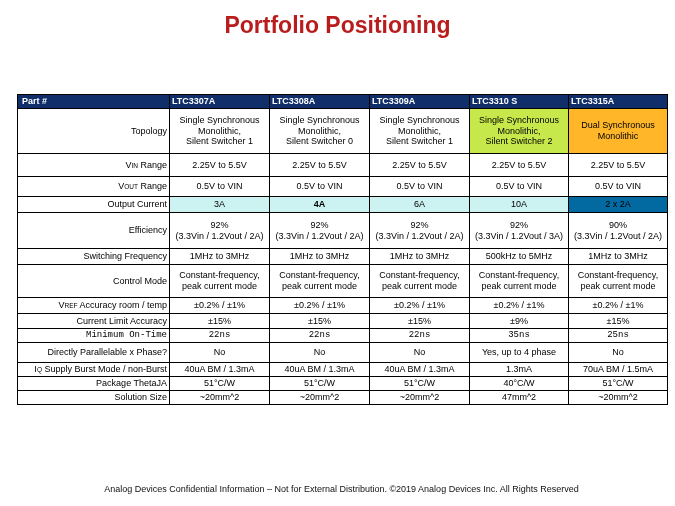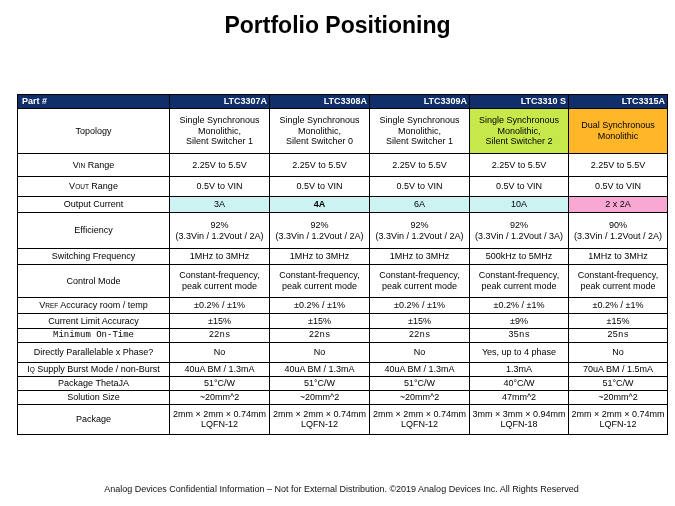--- a/index.html
+++ b/index.html
@@ -7,44 +7,44 @@
   body {
     width: 675px; height: 506px;
     background: #ffffff;
     font-family: "Liberation Sans", sans-serif;
     position: relative;
     color: #000;
   }
   .slide-title {
     position: absolute; top: 12px; left: 0; width: 100%;
     text-align: center;
-    font-size: 23px; font-weight: bold; color: #000000;
+    font-size: 23px; font-weight: bold; color: #b91c1c;
   }
   .table-wrap { position: absolute; left: 17px; top: 94px; }
   table.portfolio {
     border-collapse: collapse;
     table-layout: fixed;
     width: 650px;
     font-size: 9px;
     border: 1.5px solid #000;
   }
   table.portfolio th, table.portfolio td {
     border: 1px solid #000;
     padding: 1px 2px;
     line-height: 1.18;
     vertical-align: middle;
   }
   thead th {
     font-weight: bold;
-    text-align: right;
+    text-align: left;
     height: 14px;
   }
   thead th:first-child { text-align: left; padding-left: 4px; }
   tbody th {
-    text-align: center;
+    text-align: right;
     font-weight: normal;
     padding-left: 4px;
     background: #fff;
   }
   tbody td {
     text-align: center;
     white-space: pre-line;
   }
   .lbl-sub { font-size: 6.5px; }
   tbody tr:nth-child(1)  { height: 45px; }
@@ -126,21 +126,21 @@
           <td>0.5V to VIN</td>
           <td>0.5V to VIN</td>
           <td>0.5V to VIN</td>
         </tr>
         <tr>
           <th><span>Output Current</span><span class="lbl-sub"></span><span></span></th>
           <td style="background: rgb(204, 242, 242);">3A</td>
           <td style="background: rgb(204, 242, 242); font-weight: bold;">4A</td>
           <td style="background: rgb(204, 242, 242);">6A</td>
           <td style="background: rgb(204, 242, 242);">10A</td>
-          <td style="background: #f9a8d4;">2 x 2A</td>
+          <td style="background: #0369a1;">2 x 2A</td>
         </tr>
         <tr>
           <th><span>Efficiency</span><span class="lbl-sub"></span><span></span></th>
           <td>92%
 (3.3Vin / 1.2Vout / 2A)</td>
           <td>92%
 (3.3Vin / 1.2Vout / 2A)</td>
           <td>92%
 (3.3Vin / 1.2Vout / 2A)</td>
           <td>92%
@@ -218,30 +218,17 @@
           <td>51°C/W</td>
         </tr>
         <tr>
           <th><span>Solution Size</span><span class="lbl-sub"></span><span></span></th>
           <td>~20mm^2</td>
           <td>~20mm^2</td>
           <td>~20mm^2</td>
           <td>47mm^2</td>
           <td>~20mm^2</td>
         </tr>
-        <tr>
-          <th><span>Package</span><span class="lbl-sub"></span><span></span></th>
-          <td>2mm × 2mm × 0.74mm
-LQFN-12</td>
-          <td>2mm × 2mm × 0.74mm
-LQFN-12</td>
-          <td>2mm × 2mm × 0.74mm
-LQFN-12</td>
-          <td>3mm × 3mm × 0.94mm
-LQFN-18</td>
-          <td>2mm × 2mm × 0.74mm
-LQFN-12</td>
-        </tr>
       </tbody>
   </table>
 </div>
 
 <div class="slide-footer">Analog Devices Confidential Information – Not for External Distribution. ©2019 Analog Devices Inc. All Rights Reserved</div>
 
 </body></html>

